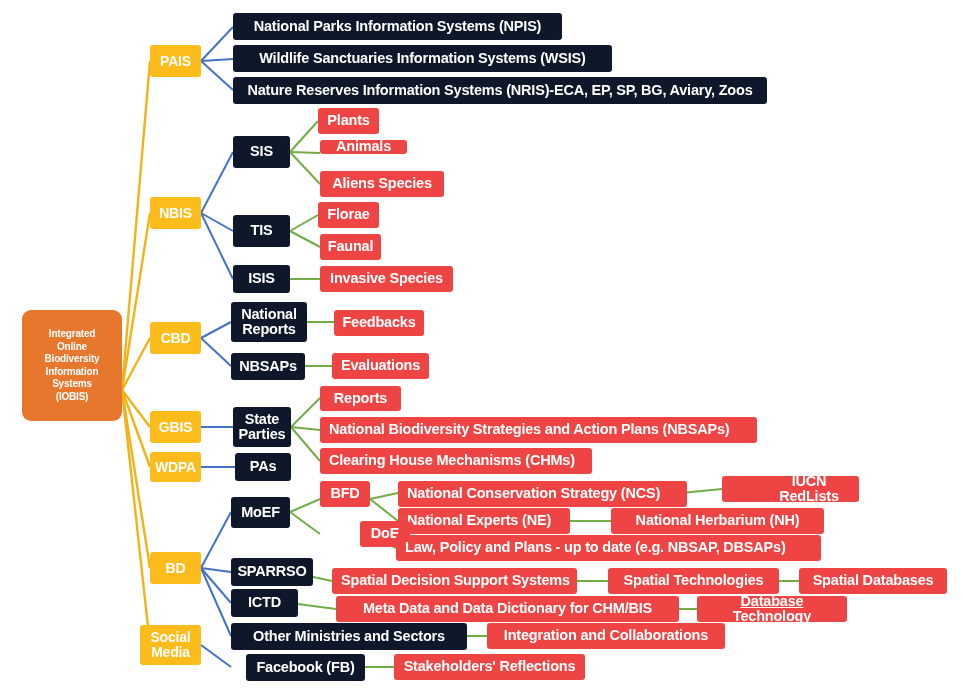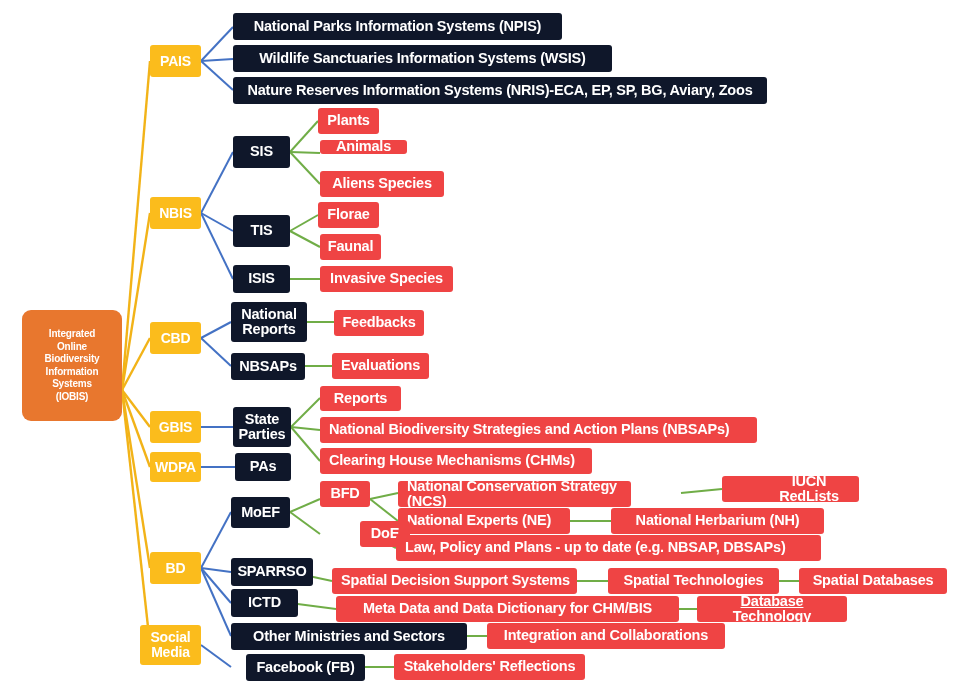--- a/index.html
+++ b/index.html
@@ -177,21 +177,21 @@
   <div class="node green" style="left:320px; top:386px; width:81px; height:25px;">Reports</div>
   <div class="node green lead" style="left:320px; top:417px; width:437px; height:26px;">National Biodiversity Strategies and Action Plans (NBSAPs)</div>
   <div class="node green lead" style="left:320px; top:448px; width:272px; height:26px;">Clearing House Mechanisms (CHMs)</div>
 
   <div class="node gold" style="left:150px; top:452px; width:51px; height:30px;">WDPA</div>
   <div class="node blue" style="left:235px; top:453px; width:56px; height:28px;">PAs</div>
 
   <div class="node gold" style="left:150px; top:552px; width:51px; height:32px;">BD</div>
   <div class="node blue" style="left:231px; top:497px; width:59px; height:31px;">MoEF</div>
   <div class="node green" style="left:320px; top:481px; width:50px; height:26px;">BFD</div>
-  <div class="node green lead" style="left:398px; top:481px; width:233px; height:26px;">National Conservation Strategy (NCS)</div>
+  <div class="node green lead" style="left:398px; top:481px; width:289px; height:26px;">National Conservation Strategy (NCS)</div>
   <div class="node green" style="left:722px; top:476px; width:137px; height:26px;padding-left:43px;">IUCN RedLists</div>
   <div class="node green lead" style="left:398px; top:508px; width:172px; height:26px;">National Experts (NE)</div>
   <div class="node green" style="left:611px; top:508px; width:213px; height:26px;">National Herbarium (NH)</div>
   <div class="node green" style="left:320px; top:521px; width:50px; height:26px;margin-left:40px;">DoE</div>
   <div class="node green lead" style="left:396px; top:535px; width:425px; height:26px;">Law, Policy and Plans - up to date (e.g. NBSAP, DBSAPs)</div>
 
   <div class="node blue" style="left:231px; top:558px; width:82px; height:28px;">SPARRSO</div>
   <div class="node green lead" style="left:332px; top:568px; width:245px; height:26px;">Spatial Decision Support Systems</div>
   <div class="node green" style="left:608px; top:568px; width:171px; height:26px;">Spatial Technologies</div>
   <div class="node green" style="left:799px; top:568px; width:148px; height:26px;">Spatial Databases</div>

